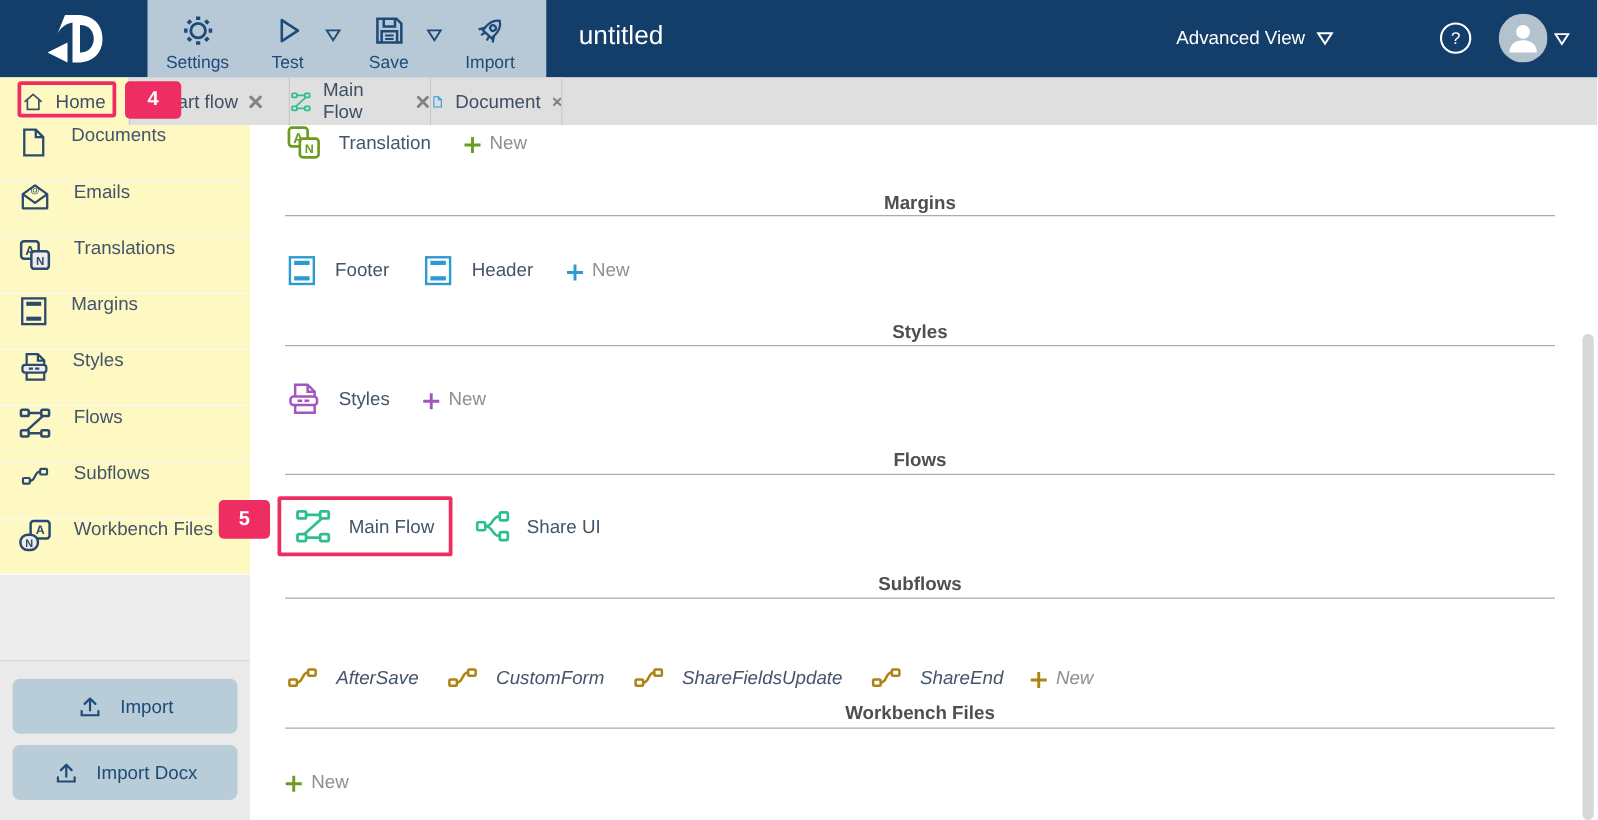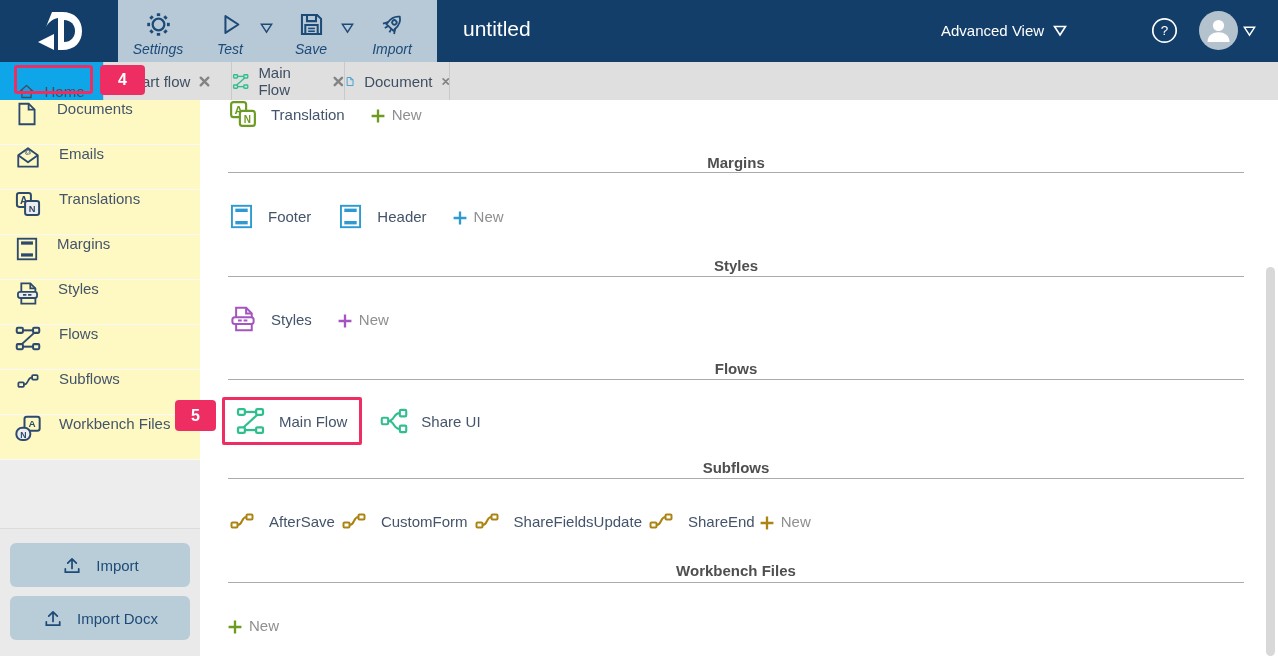--- a/index.html
+++ b/index.html
@@ -4,37 +4,37 @@
 <style>
   * { margin:0; padding:0; box-sizing:border-box; }
   html,body { width:1278px; height:656px; overflow:hidden; }
   body { font-family:"Liberation Sans", sans-serif; background:#ffffff; position:relative; }
   .page { position:absolute; inset:0; width:1278px; height:656px; }
 
   
   .topbar { position:absolute; left:0; top:0; width:1278px; height:62px; background:#133e69; }
   .logo { position:absolute; left:24px; top:8px; width:72px; height:46px; }
   .toolbar { position:absolute; left:118px; top:0; width:319px; height:62px; background:#b7c9d7;
-             display:flex; align-items:flex-start; padding:0 4px;font-style:italic; }
+             display:flex; align-items:flex-start; padding:0 4px; }
   .tb-btn { display:flex; flex-direction:column; align-items:center; gap:3px; padding-top:11px;
             color:#1d4a77; width:72px; cursor:pointer; }
   .tb-btn .tb-label { font-size:14px; }
   .tb-caret { color:#1d4a77; margin-top:22px; margin-left:-6px; margin-right:2px; cursor:pointer; }
   .doc-title { position:absolute; left:463px; top:17px; color:#ffffff; font-size:21px; }
   .adv-view { position:absolute; left:941px; top:22px; color:#ffffff; font-size:15px; display:flex;
               align-items:center; gap:9px; cursor:pointer; }
   .help-btn { position:absolute; left:1151px; top:17px; width:27px; height:27px; color:#ffffff; cursor:pointer; }
   .avatar { position:absolute; left:1199px; top:11px; width:39px; height:39px; cursor:pointer; }
   .user-caret { position:absolute; left:1243px; top:25px; color:#ffffff; cursor:pointer; }
 
   
   .tabbar { position:absolute; left:0; top:62px; width:1278px; height:38px; background:#dfdfdf; display:flex; }
   .tab { height:38px; display:flex; align-items:center; justify-content:center; gap:9px;
          font-size:15px; color:#3f4f63; border-right:1px solid #c9c9c9; cursor:pointer; background:#dfdfdf; }
-  .tab.active { background:#0ea5e9;align-items:flex-end; }
+  .tab.active { background:#fef9c3; }
   .tab-x { width:11px; height:11px; display:block; cursor:pointer; }
   .anno-box-home { position:absolute; left:14px; top:3px; width:79px; height:29px;
                    border:3px solid #ee2e63; border-radius:3px; pointer-events:none; z-index:4; }
   .badge { background:#ee2e63; color:#ffffff; font-weight:bold; font-size:16px;
            display:flex; align-items:center; justify-content:center; border-radius:4px; z-index:5; }
   .badge-4 { position:absolute; left:100px; top:3px; width:45px; height:30px; }
 
   
   .sidebar { position:absolute; left:0; top:100px; width:200px; height:556px; background:#ededed; }
   .side-item { height:45px; display:flex; padding-left:14px; gap:17px;
@@ -429,21 +429,21 @@
             </g>
           </svg>
         </span>
         <span>Share UI</span>
       </div>
     </div>
     <div class="badge badge-5">5</div>
 
     <div class="section-head" style="top:359px;">Subflows</div>
     <div class="section-line" style="top:378px;"></div>
-    <div class="row" style="top:407px; height:28px; gap:5px;">
+    <div class="row" style="top:428px; height:28px; gap:21px;font-style:italic;">
       <div class="row-item">
         <span class="icon" style="color:#ab8414">
           <svg width="28" height="24" viewBox="0 0 24 24">
               <g fill="none" stroke="currentColor" stroke-width="2">
             <rect x="1.5" y="13.5" width="6" height="5" rx="1"></rect>
                 <rect x="16.5" y="5.5" width="6" height="5" rx="1"></rect>
             <path d="M7.5 16 C 13 16 11 8 16.5 8"></path>
               </g>
             </svg>
         </span>

